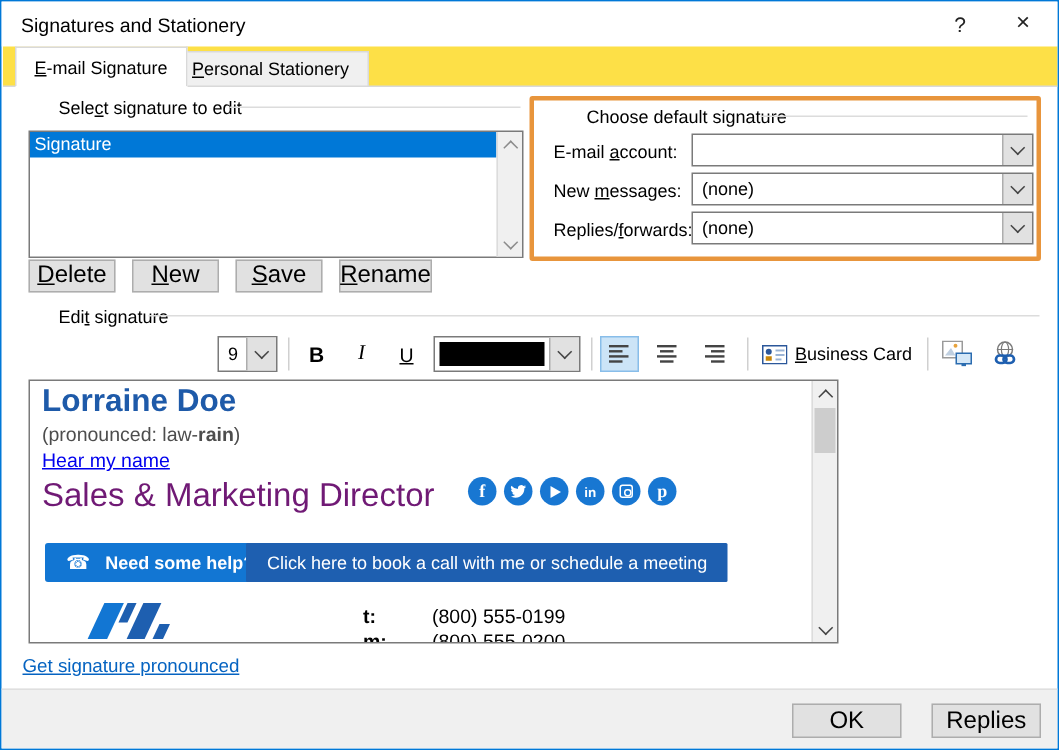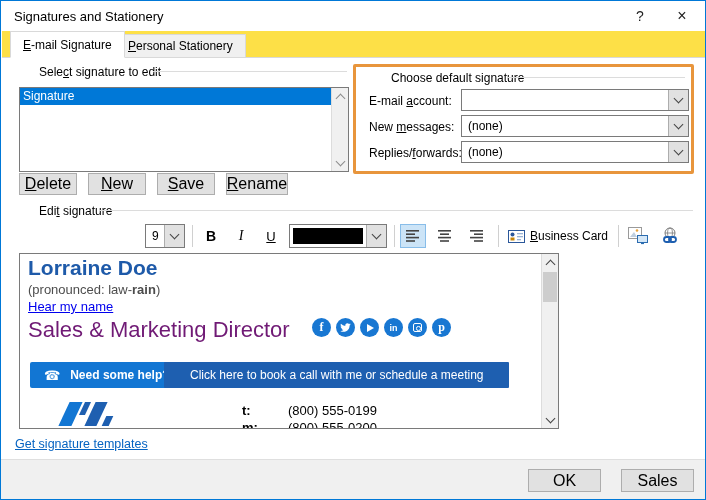--- a/index.html
+++ b/index.html
@@ -63,21 +63,21 @@
   .sig-name{position:absolute;left:8px;top:2px;font-size:21px;font-weight:bold;color:#1E5AA9;}
   .sig-pron{position:absolute;left:8px;top:28px;font-size:13px;color:#4D4D4D;}
   .sig-link{position:absolute;left:8px;top:45px;font-size:13px;color:#0000EE;text-decoration:underline;cursor:pointer;}
   .sig-job{position:absolute;left:8px;top:63px;font-size:22px;color:#701a75;}
   .social{position:absolute;left:292px;top:64px;display:flex;gap:5px;}
   .sicon{width:19px;height:19px;border-radius:50%;background:#1877D2;color:#fff;display:flex;align-items:center;justify-content:center;font-size:10px;font-weight:bold;}
   .yt-play{width:0;height:0;border-left:7px solid #fff;border-top:4.5px solid transparent;border-bottom:4.5px solid transparent;margin-left:2px;}
   .ig-box{width:9px;height:9px;border:1.4px solid #fff;border-radius:2px;position:relative;}
   .ig-box::after{content:"";position:absolute;left:2.2px;top:2.2px;width:2.6px;height:2.6px;border:1px solid #fff;border-radius:50%;}
   .cta-help{position:absolute;left:10px;top:108px;height:26px;padding:0 14px;background:#1276D3;color:#fff;font-weight:bold;font-size:12px;display:flex;align-items:center;gap:10px;border-radius:2px;cursor:pointer;}
-  .cta-book{position:absolute;left:144px;top:108px;height:26px;padding:0 26px;background:#1E5FB0;color:#fff;font-size:12px;display:flex;align-items:center;border-radius:1px;cursor:pointer;}
+  .cta-book{position:absolute;left:144px;top:108px;height:26px;padding:0 14px;background:#1E5FB0;color:#fff;font-size:12px;display:flex;align-items:center;border-radius:1px;cursor:pointer;}
   .logo{position:absolute;left:38px;top:148px;width:70px;height:26px;}
   .logo i{position:absolute;top:0;height:24px;transform:skewX(-25deg);}
   .logo .l1{left:6px;width:13px;background:#1276D3;}
   .logo .l2{left:24px;width:6px;height:13px;background:#1E5FB0;}
   .logo .l3{left:32px;width:12px;background:#1E5FB0;}
   .logo .l4{left:46px;top:14px;width:7px;height:10px;background:#1E5FB0;}
   .phones{position:absolute;left:222px;top:148px;font-size:13px;}
   .phones .row{display:flex;line-height:17px;}
   .phones .k{font-weight:bold;width:46px;}
 
@@ -308,20 +308,20 @@
       <div class="arrow" style="top:0;">
           <i class="chev up dark"></i>
         </div>
       <div class="thumb" style="top:18px;height:30px;"></div>
       <div class="arrow" style="bottom:0;">
           <i class="chev down dark"></i>
         </div>
     </div>
   </div>
 
-  <div class="tmpl-link">Get signature templates</div>
+  <div class="tmpl-link">Get signature pronounced</div>
 
   <div class="footer">
     <div class="btn" style="left:527px;top:9px;width:73px;height:23px;">OK</div>
-    <div class="btn" style="left:620px;top:9px;width:73px;height:23px;">Sales</div>
+    <div class="btn" style="left:620px;top:9px;width:73px;height:23px;">Replies</div>
   </div>
 
 </div>
 
 </body></html>

